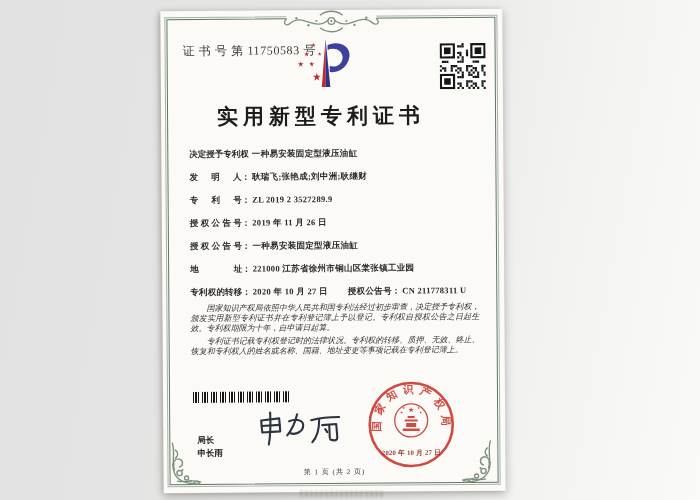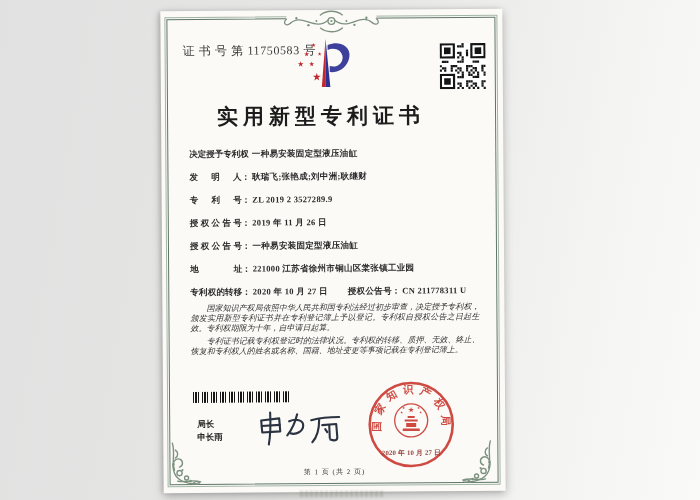--- a/index.html
+++ b/index.html
@@ -36,21 +36,21 @@
   .val{letter-spacing:.3px;}
   .paras{position:absolute;left:28px;top:293px;width:289px;}
   .paras p{
     margin:0 0 4px 0;font-size:8px;line-height:9.8px;font-style:italic;
     text-align:justify;text-indent:16px;color:#333;
   }
   .barcode{
     position:absolute;left:30px;top:381px;width:98px;height:11px;
     background:repeating-linear-gradient(90deg,#161616 0 1px,#fbfaf7 1px 2px,#161616 2px 4px,#fbfaf7 4px 5px,#161616 5px 6px,#fbfaf7 6px 9px);
   }
-  .signer{position:absolute;left:34px;top:407px;font-size:8.5px;font-weight:700;line-height:13px;color:#222;}
+  .signer{position:absolute;left:34px;top:423px;font-size:8.5px;font-weight:700;line-height:13px;color:#222;}
   .signature{position:absolute;left:88px;top:394px;width:100px;height:48px;}
   .seal{position:absolute;left:203px;top:370px;width:90px;height:90px;mix-blend-mode:multiply;opacity:.93;}
   .page-info{position:absolute;left:60px;top:457px;width:222px;text-align:center;font-size:7px;color:#333;letter-spacing:1px;}
   .corner{position:absolute;width:36px;height:46px;}
   .corner.left{left:3px;top:429px;}
   .corner.right{left:297px;top:429px;transform:scaleX(-1);}
   .smudge{
     position:absolute;left:300px;top:491px;width:84px;height:6px;
     background:repeating-linear-gradient(90deg,#97978f 0 3px,transparent 3px 5px);
     filter:blur(1px);opacity:.5;

